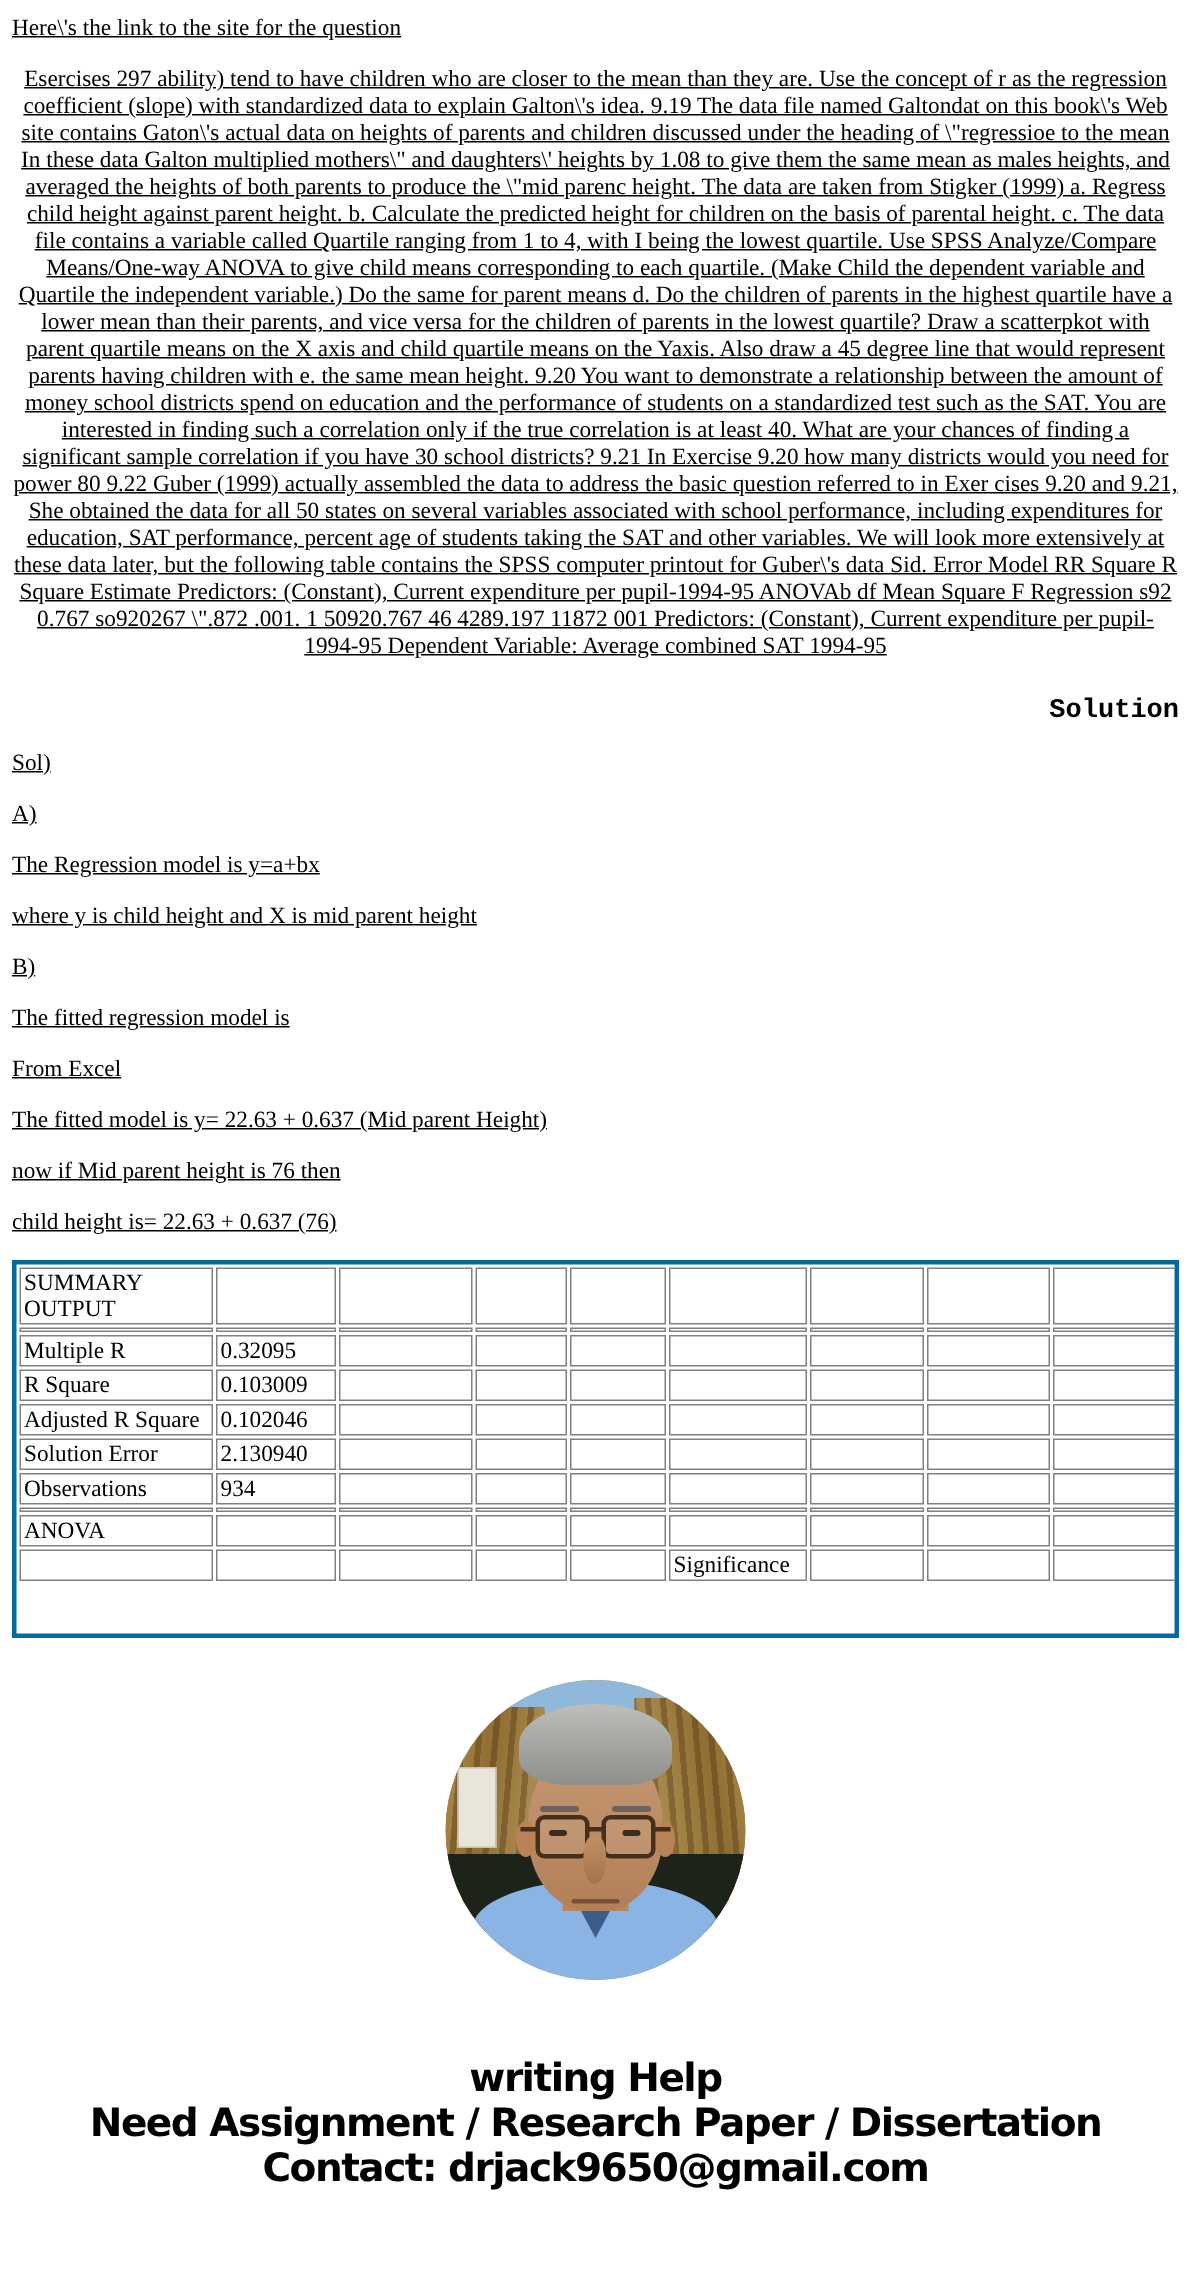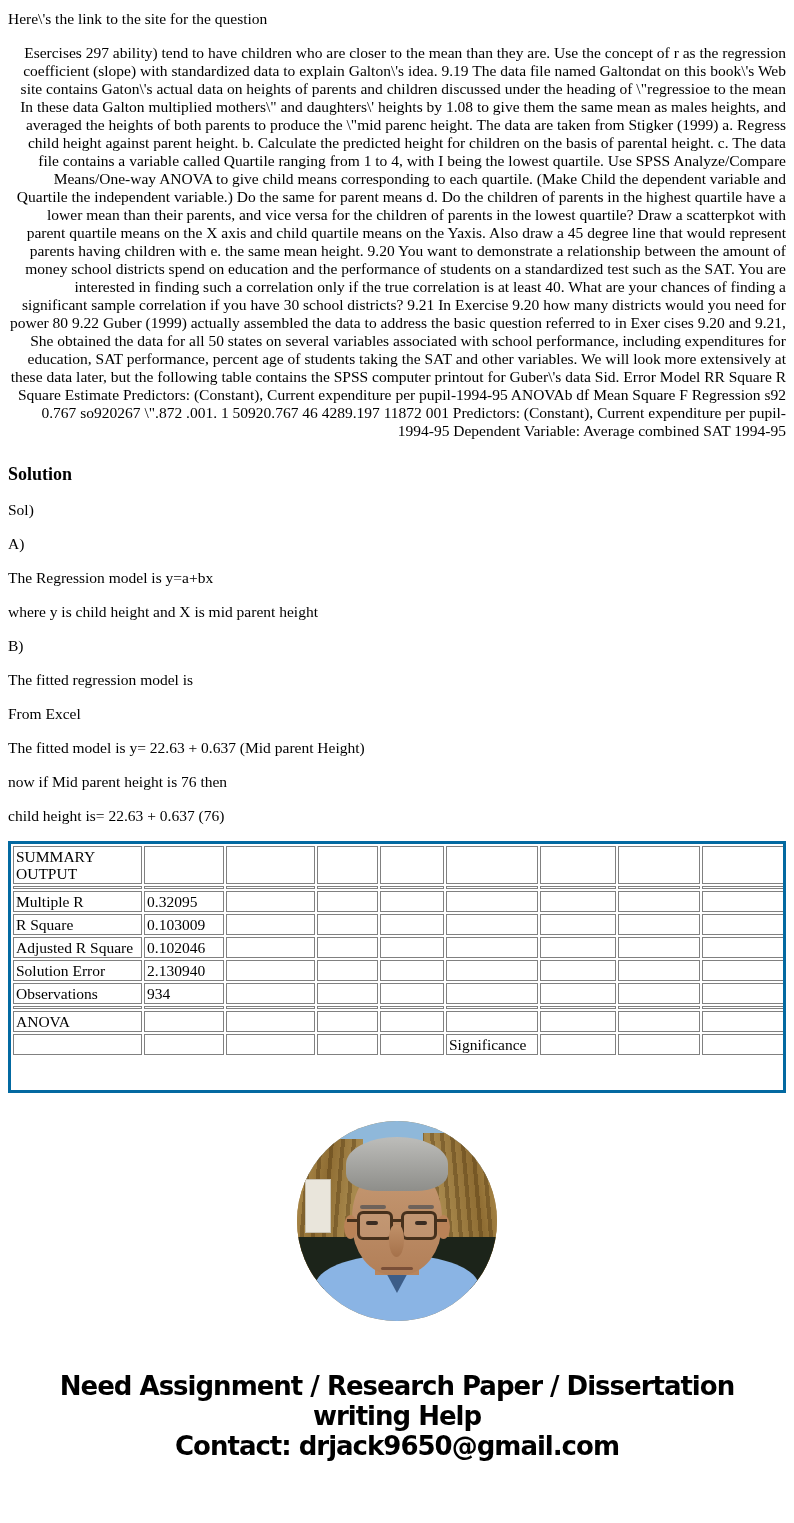--- a/index.html
+++ b/index.html
@@ -4,29 +4,30 @@
 <style>
   html, body { margin: 0; padding: 0; background: #ffffff; }
   body {
     font-family: "Liberation Serif", serif;
     font-size: 15.5px;
     color: #000000;
     width: 794px;
   }
   .page { padding: 8px; width: 778px; }
 
-  p.doc-line { margin: 16px 0; line-height: 18px; }
+  p.doc-line { margin: 16px 0; line-height: 18px; text-decoration: underline; }
   p.intro { margin: 2px 0 16px 0; }
-  p.question { text-align: right; }
+  p.question { text-align: center; }
 
   h3.solution-heading {
     font-size: 18px;
     font-weight: bold;
     margin: 24px 0 2px 0;
-    font-family: Liberation Serif, serif;
+    font-family: Liberation Mono, monospace;
+    text-align: right;
   }
 
   .result-value { font-weight: bold; }
 
   
   .table-clip {
     height: 246px;
     overflow: hidden;
     margin-top: 16px;
     border: 3px solid #0369a1;
@@ -313,18 +314,18 @@
       <div class="av-temple-l"></div>
       <div class="av-temple-r"></div>
       <div class="av-eye-l"></div>
       <div class="av-eye-r"></div>
       <div class="av-nose"></div>
       <div class="av-mouth"></div>
     </div>
   </div>
 
   <div class="footer" id="footer-lines">
+      <div class="footer-line">writing Help</div>
       <div class="footer-line">Need Assignment / Research Paper / Dissertation</div>
-      <div class="footer-line">writing Help</div>
       <div class="footer-line">Contact: drjack9650@gmail.com</div>
     </div>
 
 </div>
 
 </body></html>

